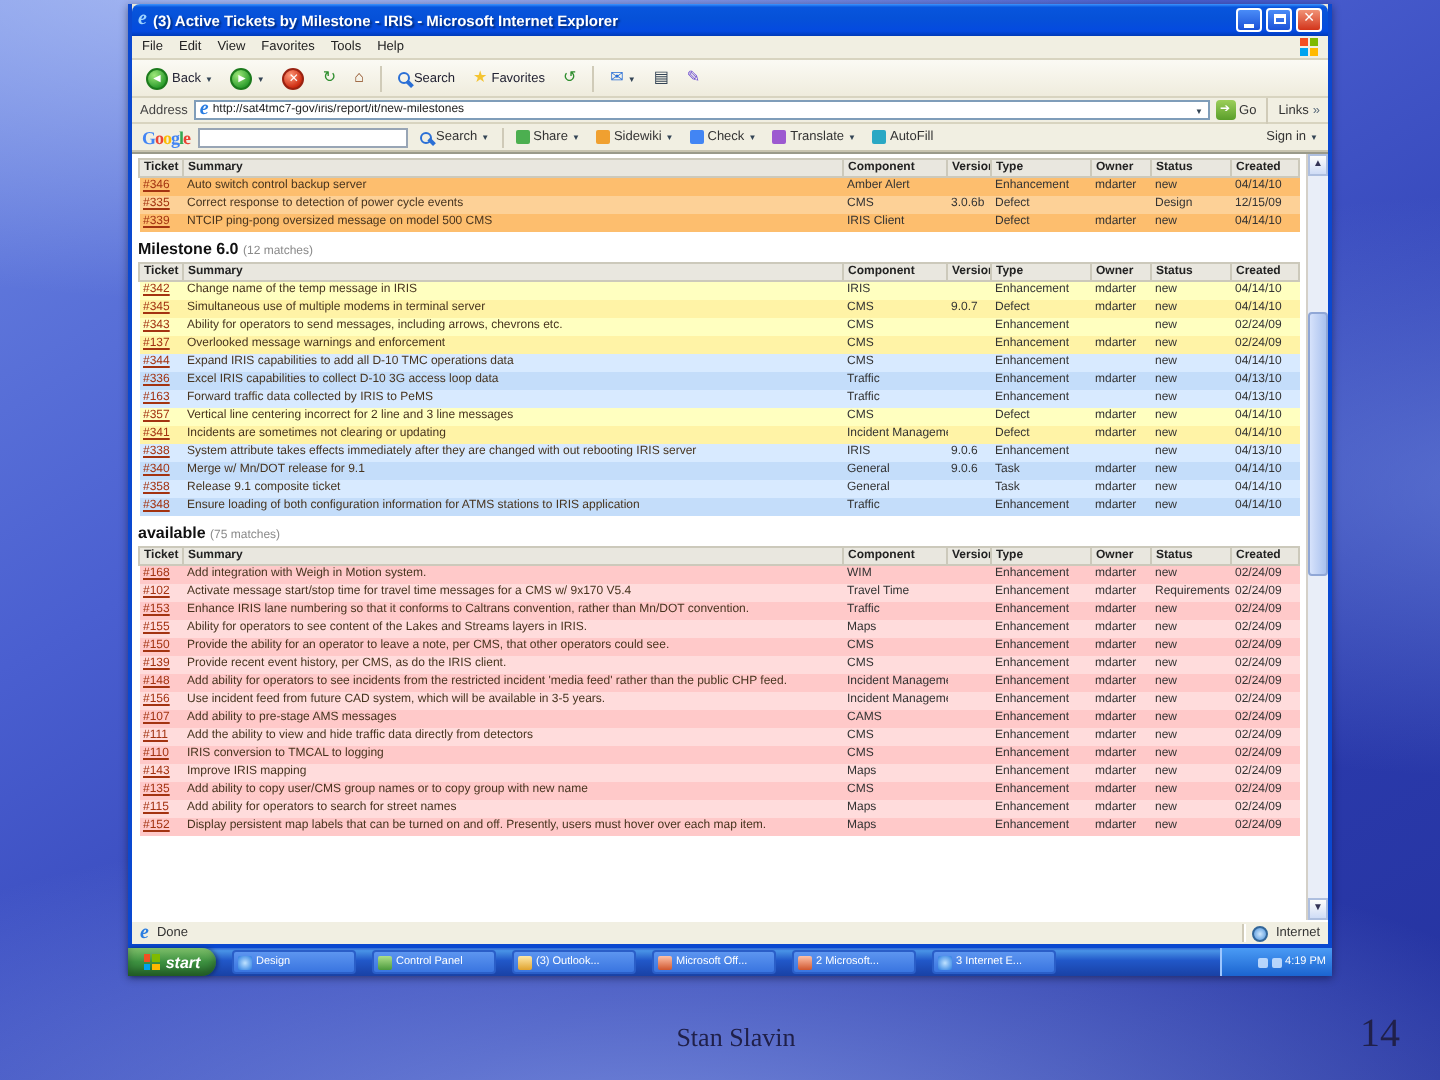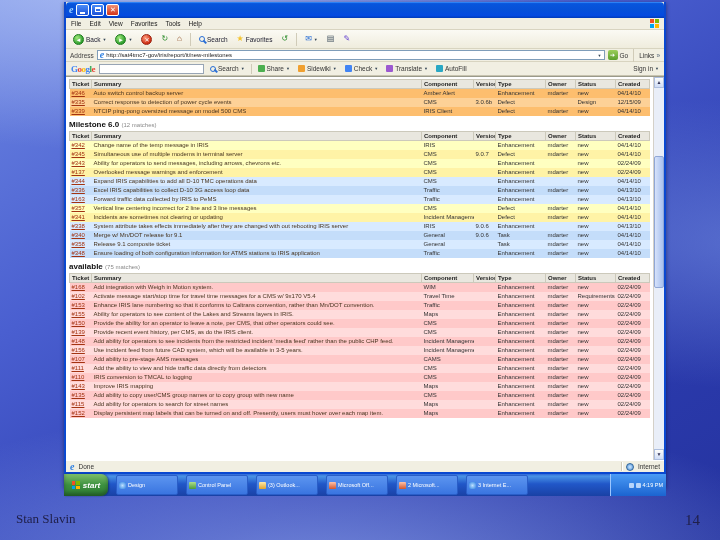--- a/index.html
+++ b/index.html
@@ -89,49 +89,50 @@
   tr.c-blue  { background:#d8eaff; }
   tr.c-blue2 { background:#c4ddfa; }
   tr.c-red  { background:#ffdcdc; }
   tr.c-red2 { background:#ffc9c9; }
   
   .statusbar { height:12px; flex:0 0 12px; display:flex; align-items:center; gap:4px; padding:0 4px;
     background:#f1efe2; border-top:1px solid #fff; font-size:6.5px; color:#333; }
   .pane-sep { width:1px; height:9px; background:#cfcab8; box-shadow:1px 0 0 #fff; }
   .globe { width:8px; height:8px; border-radius:50%; background:radial-gradient(#cfe8ff,#4a90d9); border:1px solid #336699; }
   
-  .taskbar { height:22px; display:flex; align-items:stretch; gap:8px;
+  .taskbar { height:14px; display:flex; align-items:stretch; gap:8px;
     background:linear-gradient(#3168d5,#4993e6 10%,#2157c8 45%,#1941a5 100%); }
   .start { flex:0 0 44px; border-radius:0 7px 7px 0; display:flex; align-items:center; justify-content:center; gap:3px;
     background:linear-gradient(#7ebf6a,#3d9140 50%,#2e7d33); box-shadow:inset 0 -3px 4px rgba(0,0,0,.3), 1px 0 2px rgba(0,0,0,.4);
     color:#fff; font:bold italic 8px "Liberation Sans",sans-serif; }
   .start .winflag { width:8px; height:8px; }
   .task { flex:0 0 62px; margin:1px 0; background:linear-gradient(#5c95f0,#3a75e0); border:1px solid #2a5ec8; border-radius:2px;
     color:#fff; font-size:5.5px; display:flex; align-items:center; gap:2px; padding:0 2px; overflow:hidden; white-space:nowrap; }
   .tico { width:7px; height:7px; flex:0 0 7px; border-radius:1px; }
   .tico.ie { background:radial-gradient(#bfe2ff,#2a7de1); }
   .tico.cp { background:linear-gradient(#aee08a,#4b9a3c); }
   .tico.ol { background:linear-gradient(#ffe9a8,#e0a32e); }
   .tico.of { background:linear-gradient(#ffc2a8,#d0562e); }
   .tray { margin-left:auto; flex:0 0 56px; background:linear-gradient(#4a9bf5,#1b64d0); border-left:1px solid #9cc6ff;
     display:flex; align-items:center; justify-content:flex-end; gap:2px; padding:0 3px; color:#fff; font-size:5.5px; }
   .tray .dot { width:5px; height:5px; border-radius:1px; background:#cfe4ff; opacity:.85; }
   
-  .footer-author { position:absolute; left:16px; right:0; bottom:13px; text-align:left;
+  .footer-author { position:absolute; left:16px; right:0; bottom:13px; text-align:center;
     font-family:"Liberation Serif",serif; font-size:13px; color:#20204a; }
-  .page-number { position:absolute; right:20px; bottom:11px; font-family:"Liberation Serif",serif; font-size:15px; color:#20204a; }
+  .page-number { position:absolute; right:20px; bottom:11px; font-family:"Liberation Serif",serif; font-size:20px; color:#20204a; }
 </style>
 </head>
 <body>
 
 <div class="shot">
   <div class="win">
 
     <div class="titlebar">
       <span class="ie-e">e</span>
+      <span class="title-text">(3) Active Tickets by Milestone - IRIS - Microsoft Internet Explorer</span>
       <span class="winbtns">
         <span class="wbtn b-min">
             <i class="glyph-min"></i>
           </span>
         <span class="wbtn b-max">
             <i class="glyph-max"></i>
           </span>
         <span class="wbtn b-close">✕</span>
       </span>
     </div>

